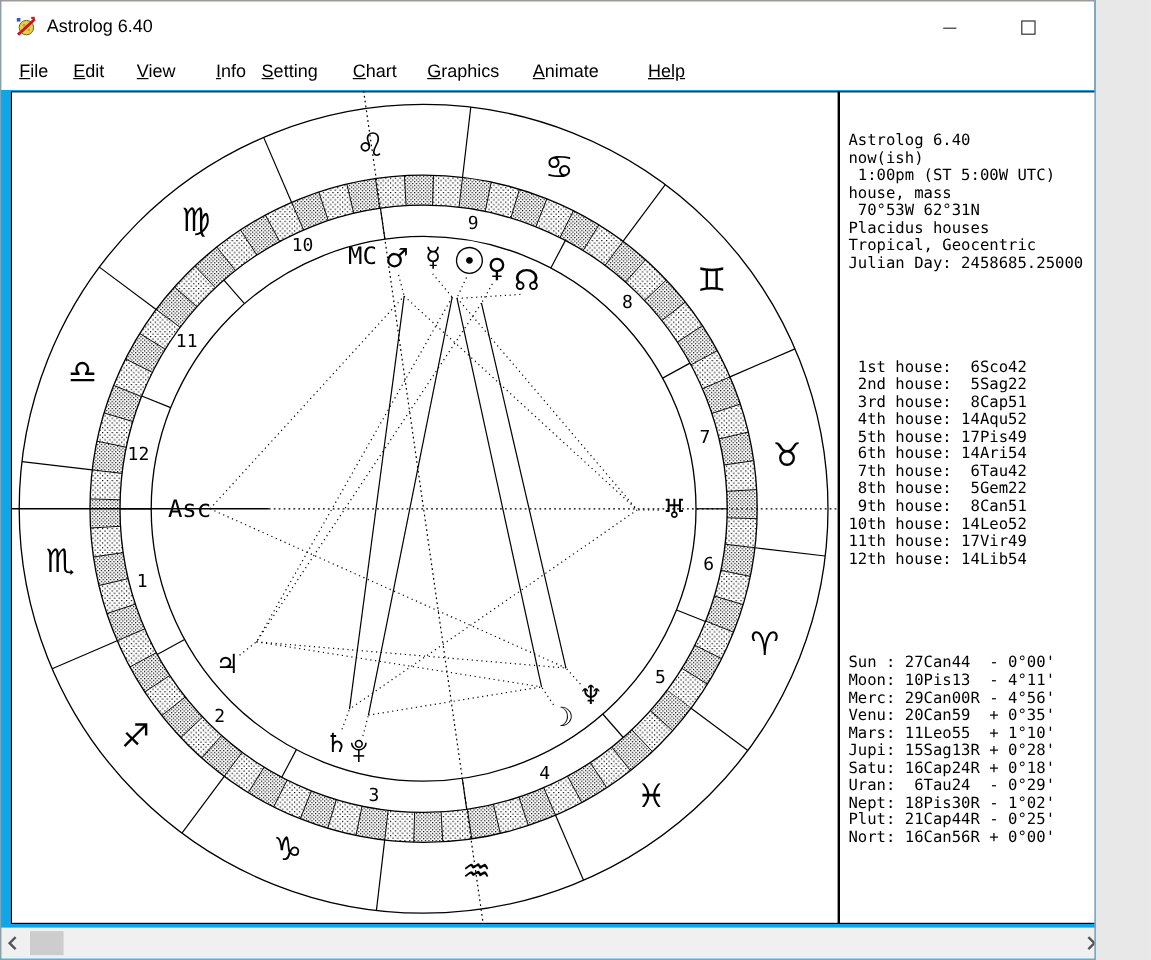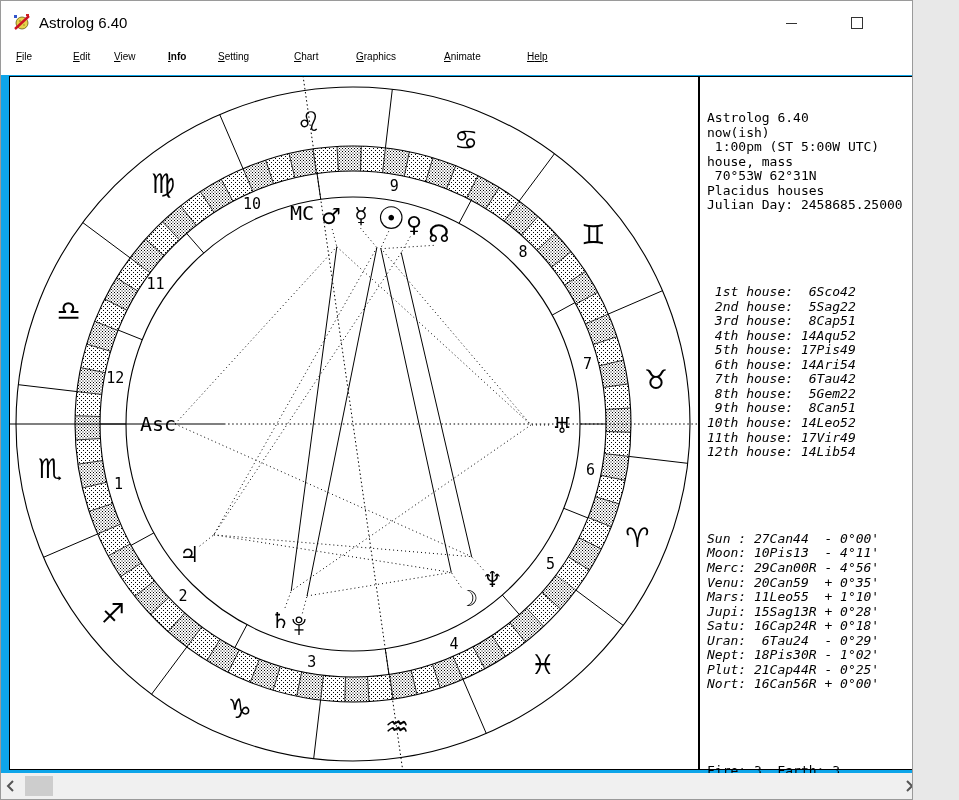--- a/index.html
+++ b/index.html
@@ -9,31 +9,31 @@
   
   #titlebar{position:absolute;left:0;top:0;width:100%;height:44px;background:#fff;}
   #appicon{position:absolute;left:12px;top:12px;width:18px;height:18px;}
   #apptitle{position:absolute;left:38px;top:13px;font-size:15px;color:#000;}
   .winbtn{position:absolute;top:0;width:45px;height:44px;display:flex;align-items:center;justify-content:center;color:#333;}
   #btn-min{left:768px;} #btn-max{left:833px;} #btn-close{left:900px;font-size:15px;}
   #btn-min .bar{width:11px;height:1px;background:#333;}
   #btn-max .box{width:10px;height:10px;border:1px solid #333;}
   
   #menubar{position:absolute;left:0;top:44px;width:100%;height:30px;background:#fff;}
-  .menuitem{position:absolute;top:4px;font-size:10px;color:#000;padding:2px 3px;white-space:nowrap;}
+  .menuitem{position:absolute;top:4px;font-size:15px;color:#000;padding:2px 3px;white-space:nowrap;}
   
   #frame{position:absolute;left:8px;top:75px;width:922px;height:694px;
          border:1.5px solid #000;box-sizing:border-box;background:#fff;}
   #chartarea{position:absolute;left:8px;top:75px;width:689px;height:694px;}
   #divider{position:absolute;left:697px;top:75px;width:2px;height:694px;background:#000;}
   
   #panel{position:absolute;left:706px;top:81px;width:222px;height:684px;
          font-family:"DejaVu Sans Mono",monospace;font-size:13px;line-height:14.55px;
          color:#000;white-space:pre;}
-  .prow{display:flex;justify-content:space-between;width:222px;font-style:italic;}
+  .prow{display:flex;justify-content:space-between;width:222px;}
   .pglyph{font-family:"DejaVu Sans",sans-serif;font-size:13px;text-align:right;}
   .pgap{height:14px;}
   
   #vscroll{position:absolute;left:933px;top:75px;width:24px;height:695px;background:#f0f0f0;}
   #vthumb{position:absolute;left:3px;top:25px;width:18px;height:45px;background:#cdcdcd;}
   .varrow{position:absolute;left:0;width:24px;height:18px;display:flex;align-items:center;justify-content:center;}
   #hscroll{position:absolute;left:0px;top:772px;width:918px;height:26px;background:#f0f0f0;}
   #hthumb{position:absolute;left:24px;top:3px;width:28px;height:20px;background:#cdcdcd;}
   .harrow{position:absolute;top:0;width:18px;height:26px;display:flex;align-items:center;justify-content:center;}
   #corner{position:absolute;left:918px;top:772px;width:41px;height:28px;background:#f0f0f0;}
@@ -60,28 +60,28 @@
         <div class="bar"></div>
       </div>
     <div id="btn-max" class="winbtn">
         <div class="box"></div>
       </div>
     <div id="btn-close" class="winbtn">✕</div>
   </div>
 
   <div id="menubar">
       <div class="menuitem" style="left: 12px;"><u>F</u>ile</div>
-      <div class="menuitem" style="left: 69px;"><u>E</u>dit</div>
+      <div class="menuitem" style="left: 57px;"><u>E</u>dit</div>
       <div class="menuitem" style="left: 110px;"><u>V</u>iew</div>
-      <div class="menuitem" style="left: 164px; font-weight: bold;"><u>I</u>nfo</div>
+      <div class="menuitem" style="left: 176px;"><u>I</u>nfo</div>
       <div class="menuitem" style="left: 214px;"><u>S</u>etting</div>
       <div class="menuitem" style="left: 290px;"><u>C</u>hart</div>
       <div class="menuitem" style="left: 352px;"><u>G</u>raphics</div>
       <div class="menuitem" style="left: 440px;"><u>A</u>nimate</div>
-      <div class="menuitem" style="left: 523px; text-decoration: underline;"><u>H</u>elp</div>
+      <div class="menuitem" style="left: 536px; text-decoration: underline;"><u>H</u>elp</div>
     </div>
 
   <div id="frame"></div>
   <svg id="chartarea" viewBox="0 0 689 694">
       <defs>
         <pattern id="pdense" width="3" height="3" patternUnits="userSpaceOnUse">
           <rect width="3" height="3" fill="#fff"></rect>
           <rect x="0" y="0" width="1" height="1" fill="#000"></rect>
           <rect x="1.5" y="1.5" width="1" height="1" fill="#000"></rect>
         </pattern>
@@ -330,21 +330,21 @@
         <line x1="-4.5" y1="4" x2="4.5" y2="4"></line>
       </g>
       <line x1="424.6568142866013" y1="169.3649577794527" x2="374.2054461129614" y2="172.58155449007938" stroke="#000000" stroke-width="1" stroke-dasharray="1 3"></line>
       <text x="430.0065009484677" y="157.51671518319193" font-size="24" fill="#000000" text-anchor="middle" dominant-baseline="central" font-family="&quot;DejaVu Sans&quot;,sans-serif">☊</text>
       <text x="293" y="137" font-size="20" fill="#000000" text-anchor="middle" dominant-baseline="central" font-family="&quot;DejaVu Sans Mono&quot;,monospace">MC</text>
       <text x="149" y="348" font-size="20" fill="#000000" text-anchor="middle" dominant-baseline="central" font-family="&quot;DejaVu Sans Mono&quot;,monospace">Asc</text>
     </svg>
   <div id="divider"></div>
 
   <div id="panel">
-    <div id="panel-header"><div>Astrolog 6.40</div><div>now(ish)</div><div> 1:00pm (ST 5:00W UTC)</div><div>house, mass</div><div> 70°53W 62°31N</div><div>Placidus houses</div><div>Julian Day: 2458685.25000</div></div>
+    <div id="panel-header"><div>Astrolog 6.40</div><div>now(ish)</div><div> 1:00pm (ST 5:00W UTC)</div><div>house, mass</div><div> 70°53W 62°31N</div><div>Placidus houses</div><div>Tropical, Geocentric</div><div>Julian Day: 2458685.25000</div></div>
     <div class="pgap"></div>
     <div id="panel-houses"><div class="prow"><span> 1st house:  6Sco42</span><span class="pglyph">♏</span></div><div class="prow"><span> 2nd house:  5Sag22</span><span class="pglyph">♐</span></div><div class="prow"><span> 3rd house:  8Cap51</span><span class="pglyph">♑</span></div><div class="prow"><span> 4th house: 14Aqu52</span><span class="pglyph">♒</span></div><div class="prow"><span> 5th house: 17Pis49</span><span class="pglyph">♓</span></div><div class="prow"><span> 6th house: 14Ari54</span><span class="pglyph">♈</span></div><div class="prow"><span> 7th house:  6Tau42</span><span class="pglyph">♉</span></div><div class="prow"><span> 8th house:  5Gem22</span><span class="pglyph">♊</span></div><div class="prow"><span> 9th house:  8Can51</span><span class="pglyph">♋</span></div><div class="prow"><span>10th house: 14Leo52</span><span class="pglyph">♌</span></div><div class="prow"><span>11th house: 17Vir49</span><span class="pglyph">♍</span></div><div class="prow"><span>12th house: 14Lib54</span><span class="pglyph">♎</span></div></div>
     <div class="pgap"></div>
     <div id="panel-planets"><div class="prow"><span>Sun : 27Can44  - 0°00'</span><span class="pglyph">☉</span></div><div class="prow"><span>Moon: 10Pis13  - 4°11'</span><span class="pglyph">☽</span></div><div class="prow"><span>Merc: 29Can00R - 4°56'</span><span class="pglyph">☿</span></div><div class="prow"><span>Venu: 20Can59  + 0°35'</span><span class="pglyph">♀</span></div><div class="prow"><span>Mars: 11Leo55  + 1°10'</span><span class="pglyph">♂</span></div><div class="prow"><span>Jupi: 15Sag13R + 0°28'</span><span class="pglyph">♃</span></div><div class="prow"><span>Satu: 16Cap24R + 0°18'</span><span class="pglyph">♄</span></div><div class="prow"><span>Uran:  6Tau24  - 0°29'</span><span class="pglyph">♅</span></div><div class="prow"><span>Nept: 18Pis30R - 1°02'</span><span class="pglyph">♆</span></div><div class="prow"><span>Plut: 21Cap44R - 0°25'</span><span class="pglyph">♇</span></div><div class="prow"><span>Nort: 16Can56R + 0°00'</span><span class="pglyph">☊</span></div></div>
     <div class="pgap"></div>
     <div id="panel-stats"><div>Fire: 3, Earth: 3,</div></div>
   </div>
 
   <div id="vscroll">
     <div class="varrow" style="top:0;">

